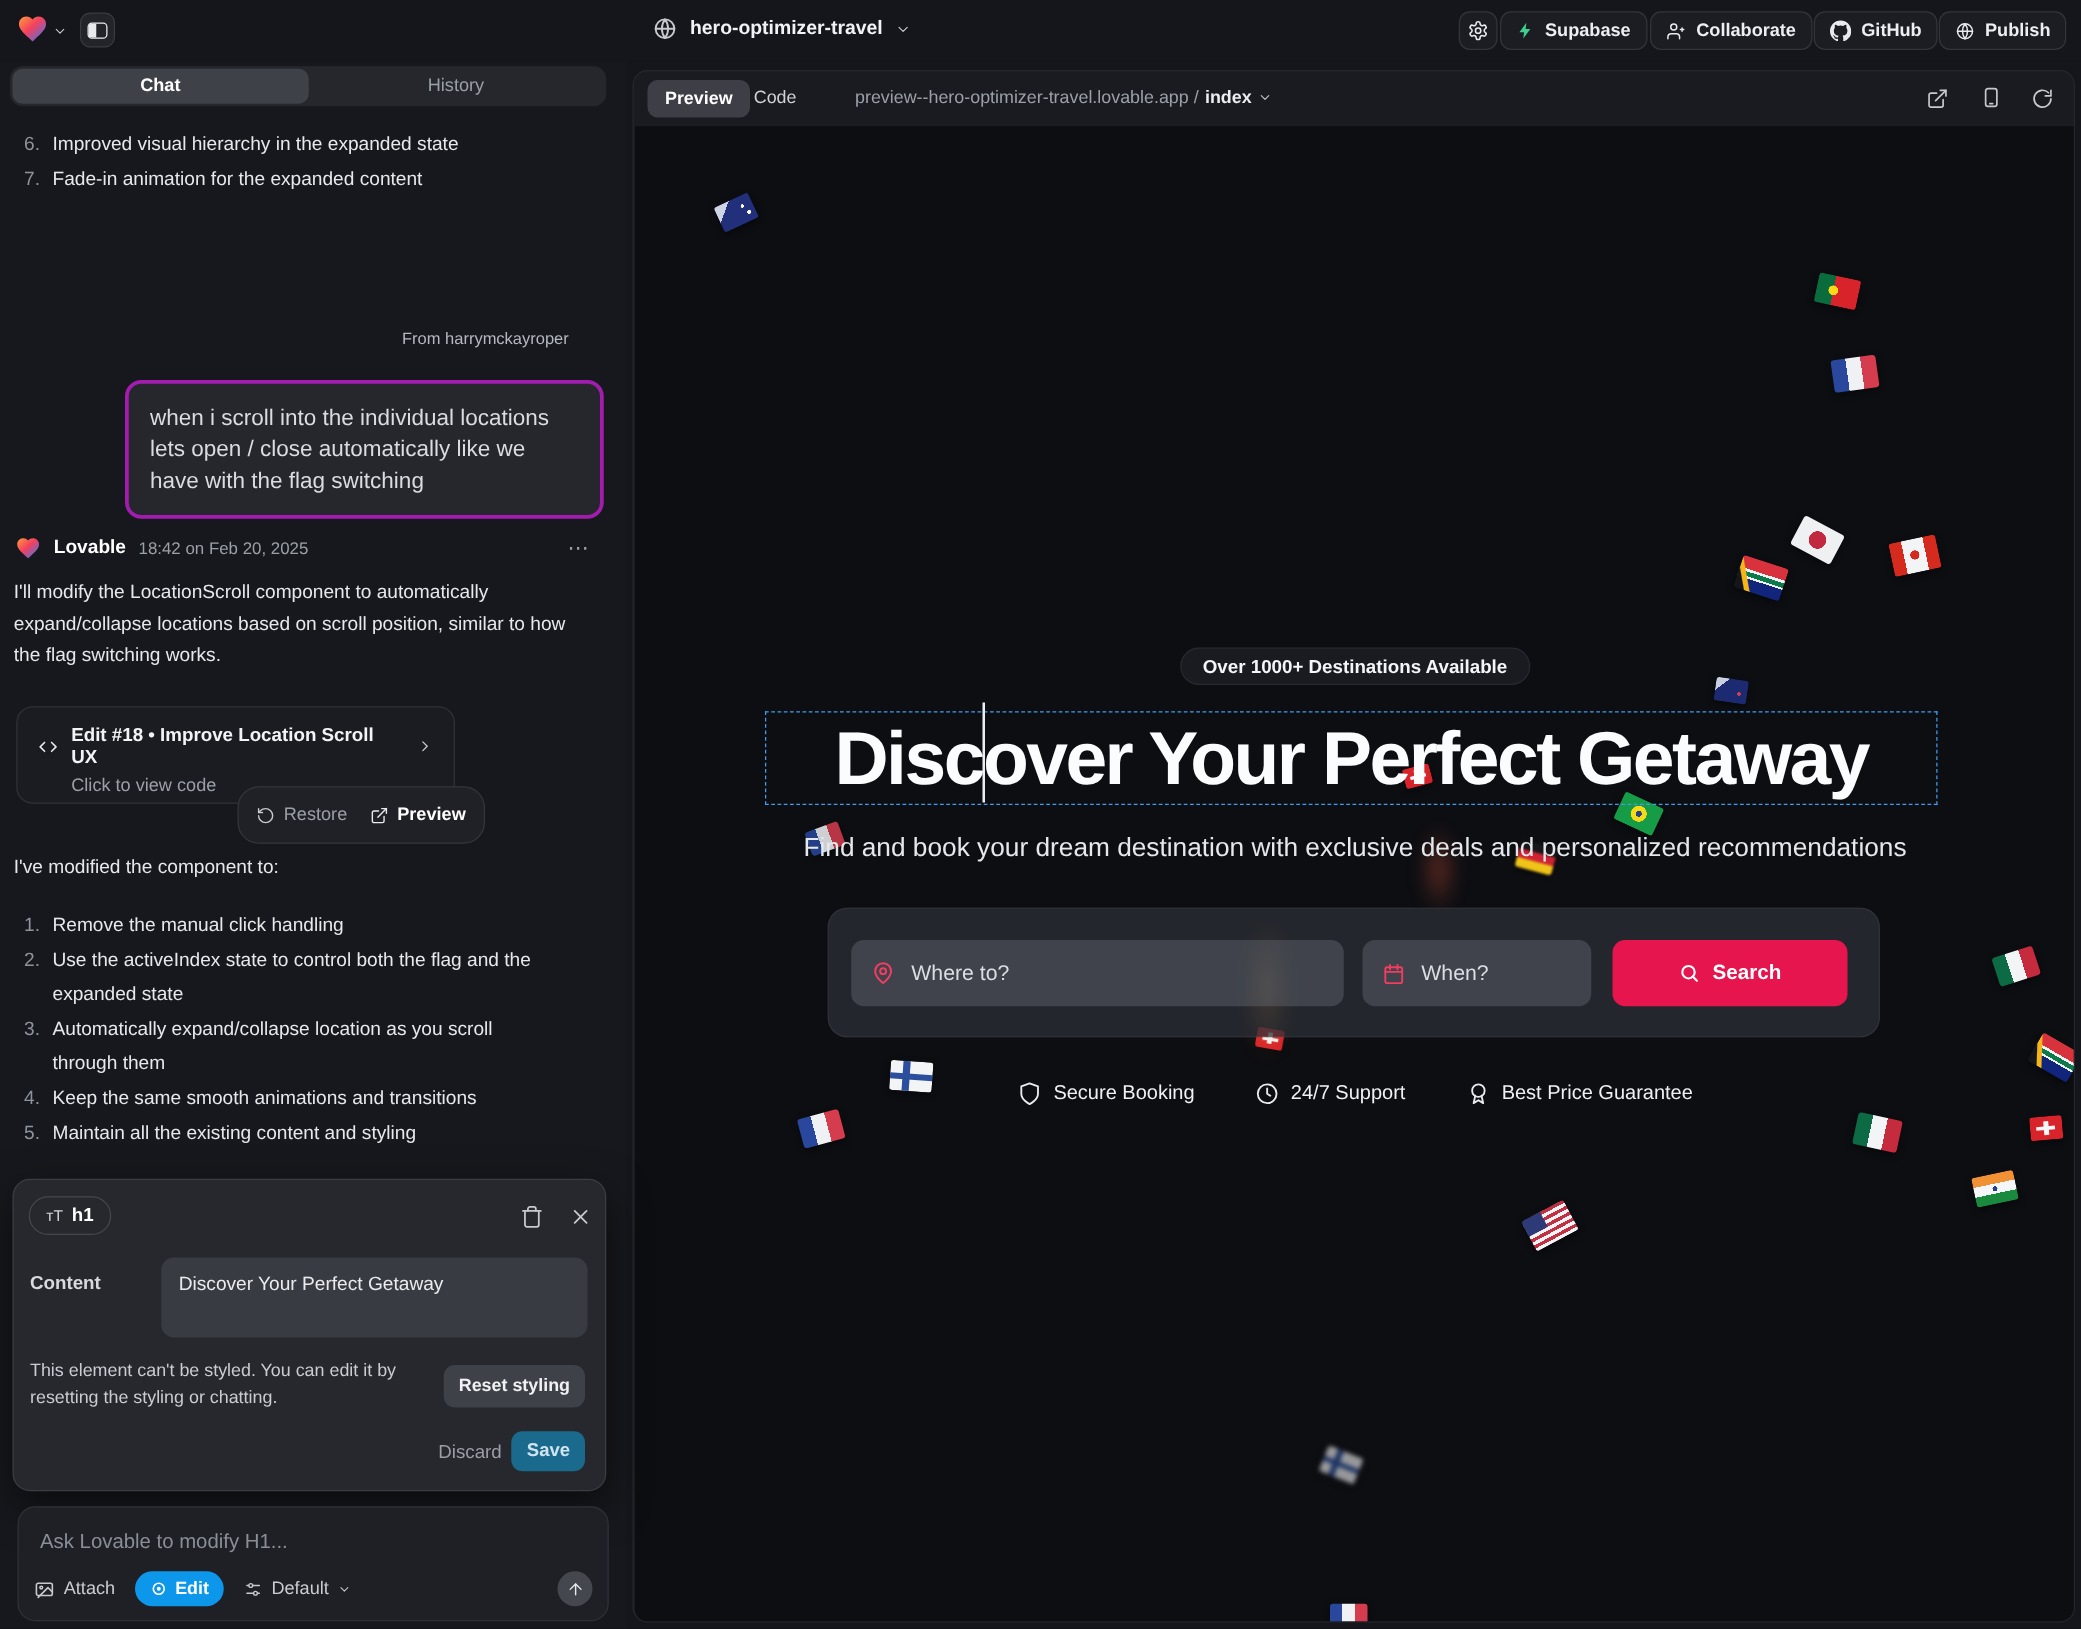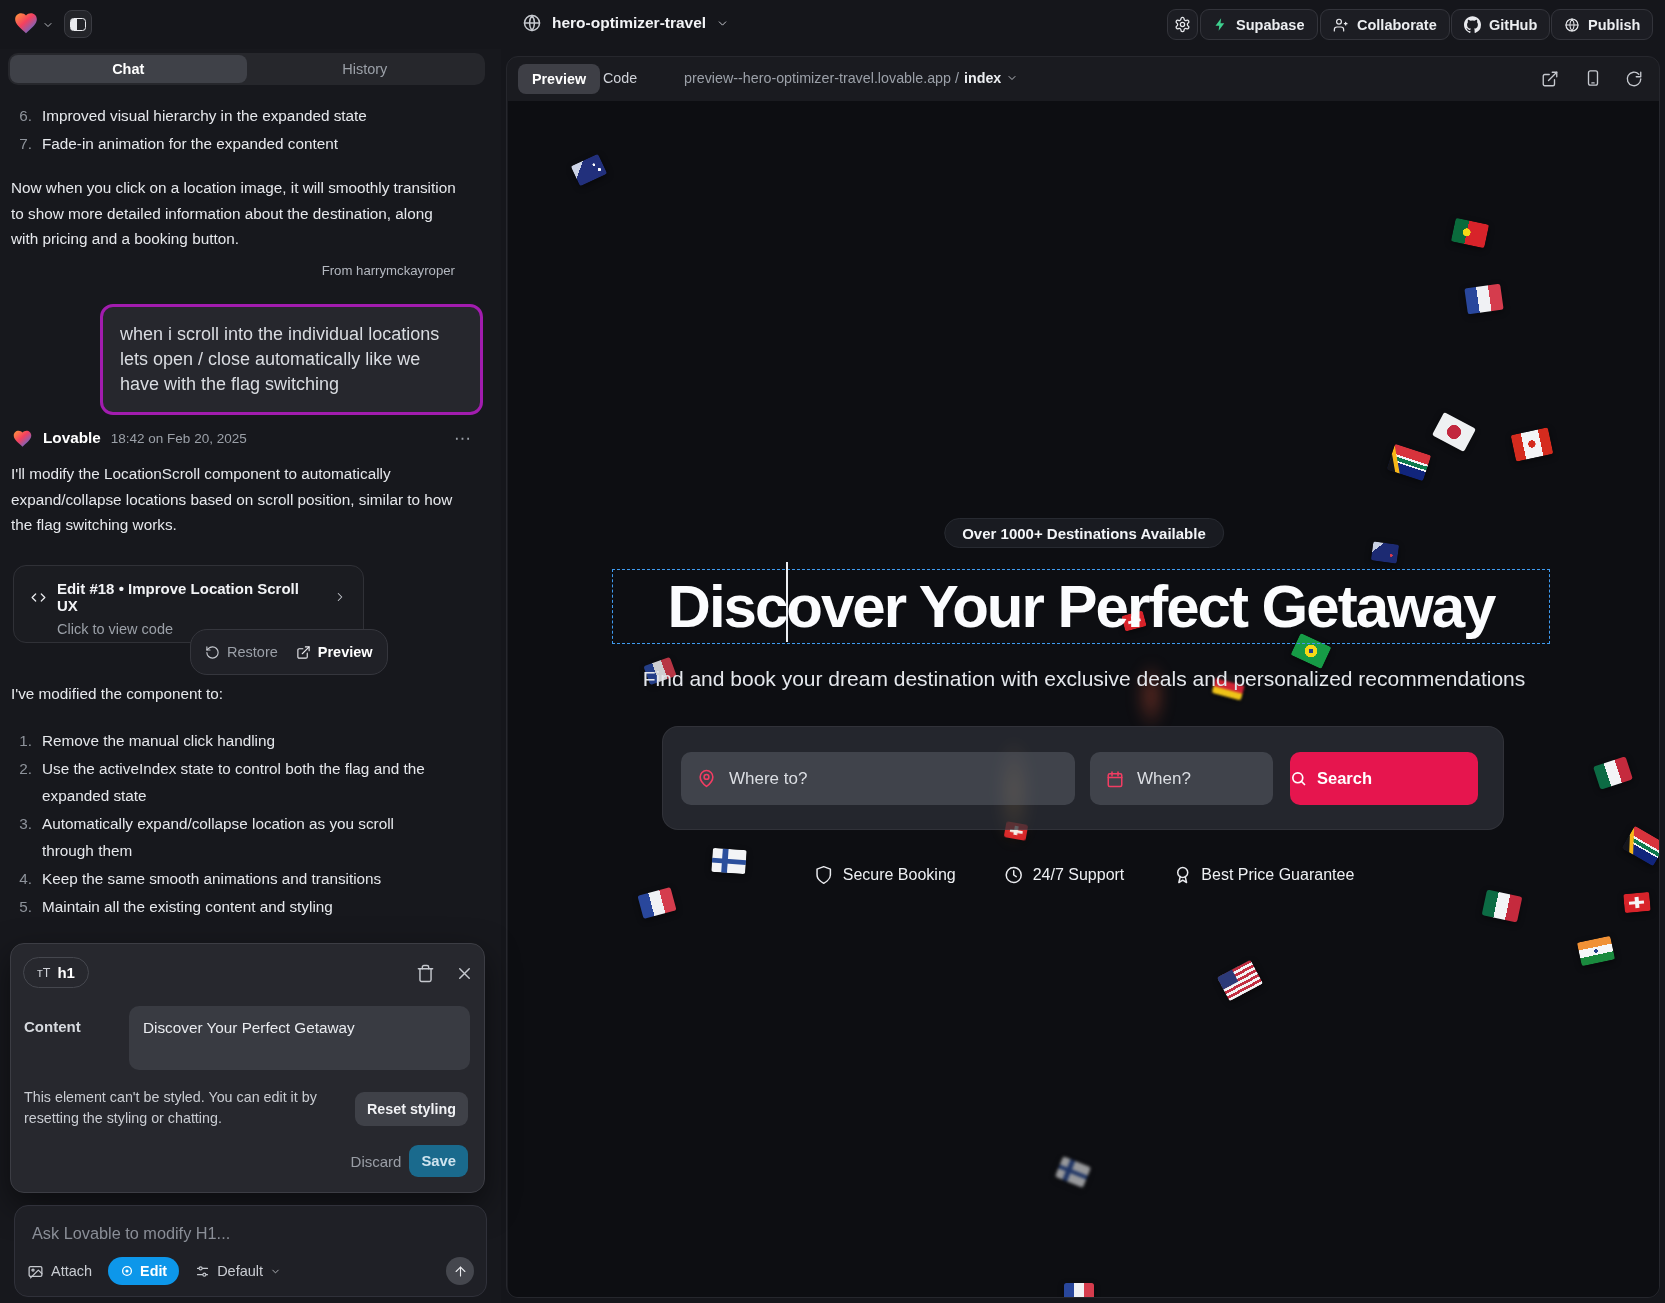--- a/index.html
+++ b/index.html
@@ -69,21 +69,21 @@
   .f-us{background:linear-gradient(#2c3a78,#2c3a78) 0 0/46% 50% no-repeat,repeating-linear-gradient(180deg,#c22f42 0 10%,#f2f3f5 10% 20%)}
   .glow{position:absolute;border-radius:50%;filter:blur(7px)}
 
   .badge{position:absolute;left:50%;top:417px;transform:translateX(-50%);height:30px;display:flex;align-items:center;padding:0 17px;background:#191b21;border:1px solid #272a31;border-radius:16px;font-size:15px;font-weight:700;color:#f3f5f8;white-space:nowrap}
   .selbox{position:absolute;left:104px;top:468px;width:938px;height:75px;border:1.6px dashed #3f9bf0}
   .hero-h1{position:absolute;left:104px;top:468px;width:938px;height:75px;display:flex;align-items:center;justify-content:center;font-size:60px;font-weight:800;letter-spacing:-2px;color:#fbfcfe;white-space:nowrap}
   .caret{position:absolute;left:278px;top:461px;width:1.6px;height:80px;background:#eceef2}
   .subtitle{position:absolute;left:0;top:566px;width:1152px;text-align:center;font-size:21px;color:#e4e7ec}
   .searchbox{position:absolute;left:154px;top:625px;width:842px;height:104px;background:rgba(44,47,55,.74);border:1px solid rgba(255,255,255,.06);border-radius:16px}
   .field{position:absolute;top:651px;height:53px;background:rgba(110,115,126,.38);border-radius:10px;display:flex;align-items:center;gap:13px;padding:0 16px;font-size:17px;color:#dbdee3;cursor:text}
-  .searchbtn{position:absolute;left:782px;top:651px;width:188px;height:53px;background:#e6154e;border:none;border-radius:10px;display:flex;align-items:center;gap:10px;color:#fff;font-size:16.5px;font-weight:700;cursor:pointer}
+  .searchbtn{position:absolute;left:782px;top:651px;width:188px;height:53px;background:#e6154e;border:none;border-radius:10px;display:flex;align-items:center;justify-content:center;gap:10px;color:#fff;font-size:16.5px;font-weight:700;cursor:pointer}
   .features{position:absolute;left:50%;top:764px;transform:translateX(-50%);display:flex;gap:48px;align-items:center;white-space:nowrap}
   .feature{display:flex;align-items:center;gap:9px;font-size:16px;font-weight:400;color:#eef0f3}
 </style>
 </head>
 <body>
 
 <div class="app">
 
   <div class="topbar">
     <div class="abs" style="left:13px;top:10px">
@@ -175,21 +175,20 @@
         <div class="olrow">
           <span class="olnum">6.</span>
           <span class="oltext">Improved visual hierarchy in the expanded state</span>
         </div>
         <div class="olrow">
           <span class="olnum">7.</span>
           <span class="oltext">Fade-in animation for the expanded content</span>
         </div>
       </div>
 
-    <div class="abs chat-text" style="left:11px;top:126px;width:446px">Now when you click on a location image, it will smoothly transition to show more detailed information about the destination, along with pricing and a booking button.</div>
 
     <div class="abs" style="left:0;top:214px;width:455px;text-align:right;font-size:13.2px;color:#b4b8c0">From harrymckayroper</div>
 
     <div class="usercard">
       <span>when i scroll into the individual locations lets open / close automatically like we have with the flag switching</span>
     </div>
 
     <div class="abs" style="left:12px;top:377px;width:460px;height:24px;display:flex;align-items:center;gap:10px">
       <svg width="21" height="21" viewBox="0 0 24 24">
           <defs>

